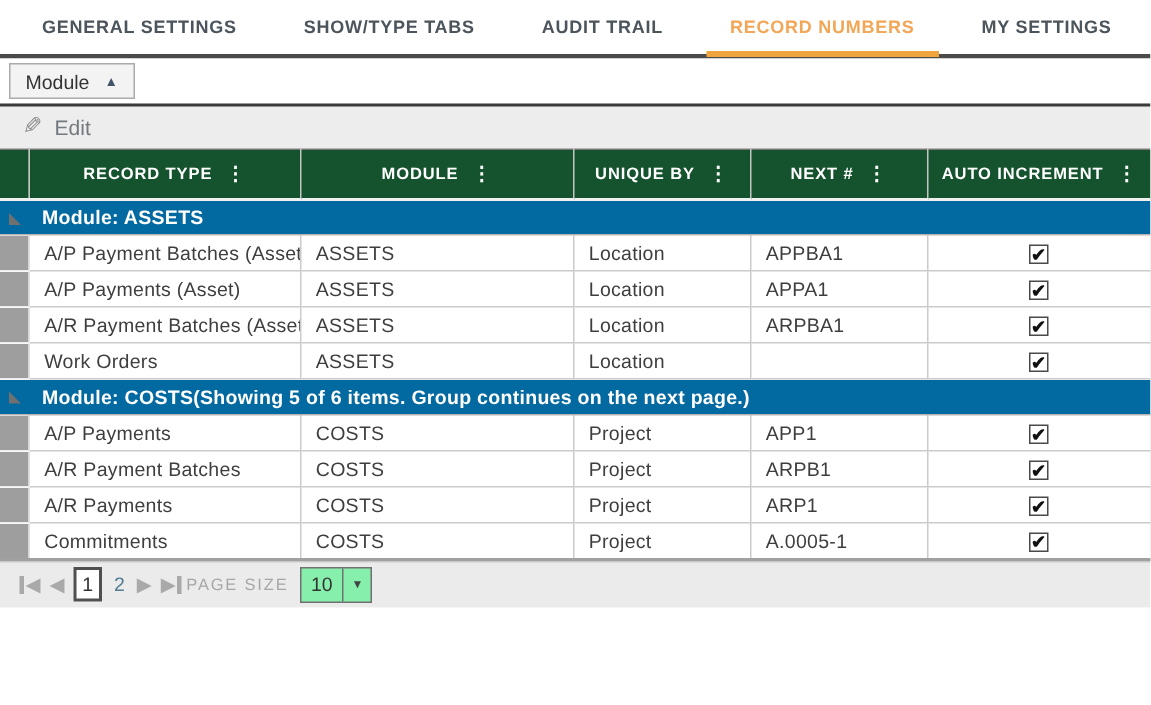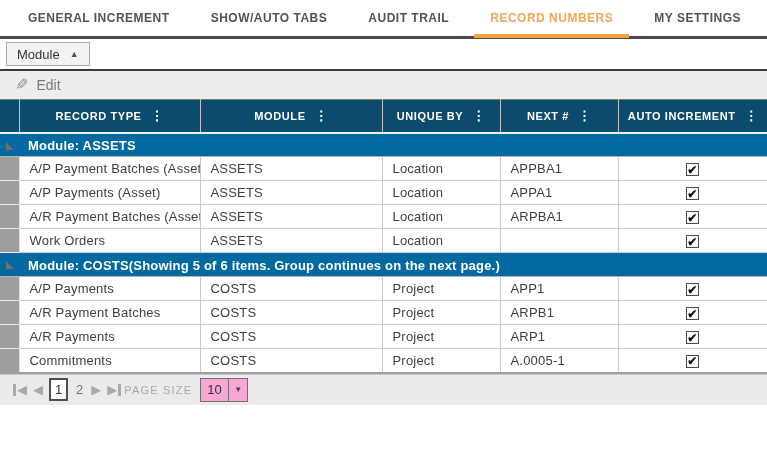--- a/index.html
+++ b/index.html
@@ -31,21 +31,21 @@
   .pencil { font-size:16px; color:#8E8E8E; transform:scaleX(-1);
             display:inline-block; line-height:1; }
   .edit-label { font-size:14px; color:#72797F; }
 
   
   table.grid { width:767px; border-collapse:collapse; table-layout:fixed;
                border-bottom:2px solid #A0A0A0; }
   col.c-gutter{ width:19px; } col.c-rt{ width:181px; } col.c-mod{ width:182px; }
   col.c-ub{ width:118px; } col.c-next{ width:118px; } col.c-ai{ width:149px; }
 
-  thead th { height:33px; background:#0c4a6e; border-right:1px solid #C4C4C4;
+  thead th { height:33px; background:#14532d; border-right:1px solid #C4C4C4;
              border-bottom:2px solid #F0F0F0; border-top:1px solid #777;
              vertical-align:middle; }
   thead th:last-child { border-right:none; }
   .th-inner { display:flex; align-items:center; justify-content:center; gap:9px; }
   .th-label { color:#fff; font-size:11px; font-weight:700; letter-spacing:.6px;
               white-space:nowrap; }
   .kebab { color:#fff; font-size:13px; font-weight:700; line-height:1;
            cursor:pointer; }
 
   tr.group-row td { height:24px; background:#0369a1; border-bottom:1px solid #B5B5B5;
@@ -76,34 +76,34 @@
             color:#A9A9A9; font-size:13px; cursor:pointer; margin:0 3px;
             line-height:1; }
   .pg-bar { width:3px; height:12px; background:#A9A9A9; display:inline-block; }
   .pg-first .pg-bar { margin-right:1px; } .pg-last .pg-bar { margin-left:1px; }
   .pg-current { width:19px; height:23px; background:#fff;
                 border:2px solid #4F4F4F; display:inline-flex; align-items:center;
                 justify-content:center; font-size:13px; color:#333; margin:0 3px; }
   .pg-page { font-size:13px; color:#527C94; padding:0 5px; cursor:pointer; }
   .pg-size-label { font-size:11px; color:#A7A7A7;
                    letter-spacing:1.2px; }
-  .pg-select { display:flex; margin-left:8px; height:24px; background:#f9a8d4;
+  .pg-select { display:flex; margin-left:8px; height:24px; background:#86efac;
                border:1px solid #707070; cursor:pointer; }
   .pg-select .value { width:27px; display:flex; align-items:center;
                       padding-left:6px; font-size:13px; color:#333; }
   .pg-select .caret-btn { width:19px; display:flex; align-items:center;
                       justify-content:center; border-left:1px solid #707070; }
   .pg-select .caret { font-size:8px; color:#444; line-height:1; }
 </style>
 </head>
 <body>
 
 <div class="tabs">
-  <div class="tab">GENERAL INCREMENT</div>
-  <div class="tab">SHOW/AUTO TABS</div>
+  <div class="tab">GENERAL SETTINGS</div>
+  <div class="tab">SHOW/TYPE TABS</div>
   <div class="tab">AUDIT TRAIL</div>
   <div class="tab active">RECORD NUMBERS</div>
   <div class="tab">MY SETTINGS</div>
 
 </div>
 
 <div class="groupbar">
   <div class="chip">
     <span>Module</span>
     <span class="arrow">▲</span>

